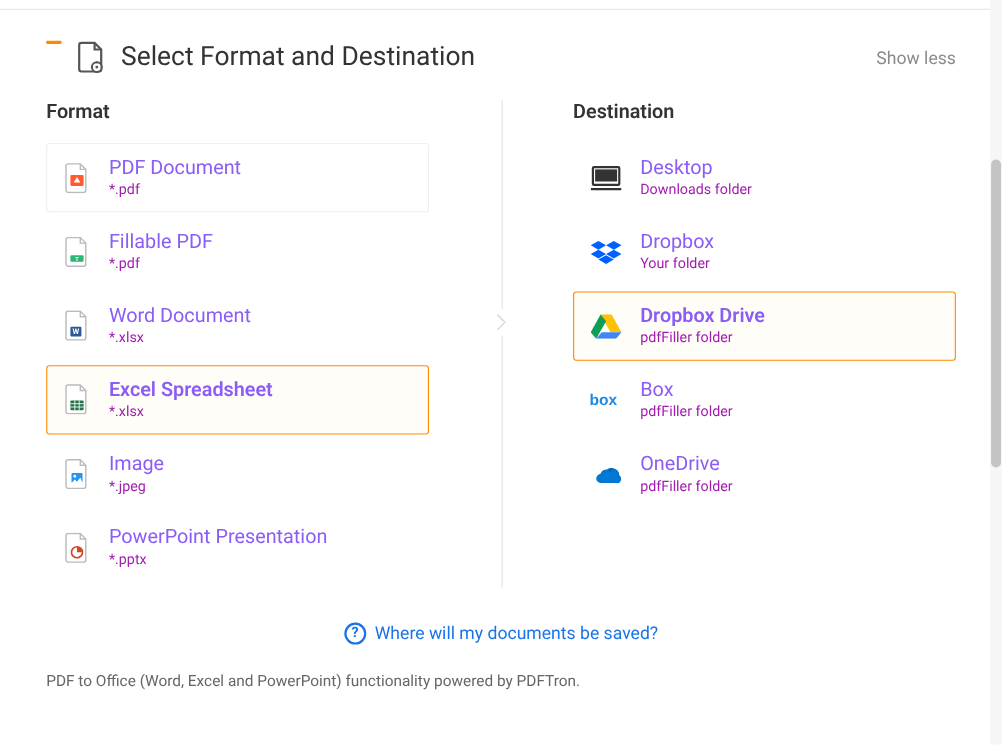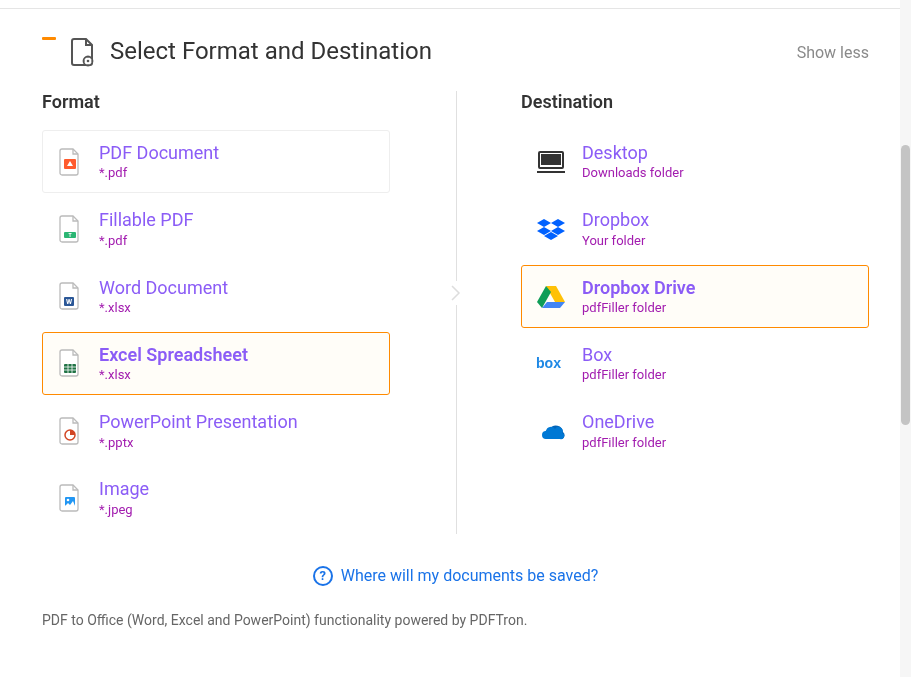--- a/index.html
+++ b/index.html
@@ -279,43 +279,43 @@
           <div class="option-title">Excel Spreadsheet</div>
           <div class="option-sub">*.xlsx</div>
         </div>
       </div>
 
       <div class="option-item">
         <div class="option-icon">
           <svg width="22" height="28" viewBox="0 0 22 28">
               <path d="M3 1 h11 l5 5 v19 a2 2 0 0 1 -2 2 h-14 a2 2 0 0 1 -2 -2 v-22 a2 2 0 0 1 2 -2 z" fill="#fff" stroke="#bbb" stroke-width="1.3"></path>
               <path d="M14 1 v5 h5" fill="none" stroke="#bbb" stroke-width="1.3"></path>
-              <circle cx="11" cy="18" r="5" fill="none" stroke="#d24726" stroke-width="1.5"></circle>
-              <path d="M11 13 a5 5 0 0 1 5 5 h-5 z" fill="#d24726"></path>
-            </svg>
-        </div>
-        <div class="option-text">
-          <div class="option-title">PowerPoint Presentation</div>
-          <div class="option-sub">*.pptx</div>
-        </div>
-      </div>
-
-      <div class="option-item">
-        <div class="option-icon">
-          <svg width="22" height="28" viewBox="0 0 22 28">
-              <path d="M3 1 h11 l5 5 v19 a2 2 0 0 1 -2 2 h-14 a2 2 0 0 1 -2 -2 v-22 a2 2 0 0 1 2 -2 z" fill="#fff" stroke="#bbb" stroke-width="1.3"></path>
-              <path d="M14 1 v5 h5" fill="none" stroke="#bbb" stroke-width="1.3"></path>
               <rect x="6" y="13" width="10" height="9" fill="#2196f3" rx="1"></rect>
               <circle cx="9" cy="16" r="1.3" fill="#fff"></circle>
               <path d="M6 22 l3-3 l2 2 l3-4 l2 5 z" fill="#fff"></path>
             </svg>
         </div>
         <div class="option-text">
           <div class="option-title">Image</div>
           <div class="option-sub">*.jpeg</div>
+        </div>
+      </div>
+
+      <div class="option-item">
+        <div class="option-icon">
+          <svg width="22" height="28" viewBox="0 0 22 28">
+              <path d="M3 1 h11 l5 5 v19 a2 2 0 0 1 -2 2 h-14 a2 2 0 0 1 -2 -2 v-22 a2 2 0 0 1 2 -2 z" fill="#fff" stroke="#bbb" stroke-width="1.3"></path>
+              <path d="M14 1 v5 h5" fill="none" stroke="#bbb" stroke-width="1.3"></path>
+              <circle cx="11" cy="18" r="5" fill="none" stroke="#d24726" stroke-width="1.5"></circle>
+              <path d="M11 13 a5 5 0 0 1 5 5 h-5 z" fill="#d24726"></path>
+            </svg>
+        </div>
+        <div class="option-text">
+          <div class="option-title">PowerPoint Presentation</div>
+          <div class="option-sub">*.pptx</div>
         </div>
       </div>
     </div>
 
     <div class="column column-right">
       <div class="column-title">Destination</div>
 
       <div class="option-item">
         <div class="dest-icon">
           <svg width="28" height="24" viewBox="0 0 28 24">

